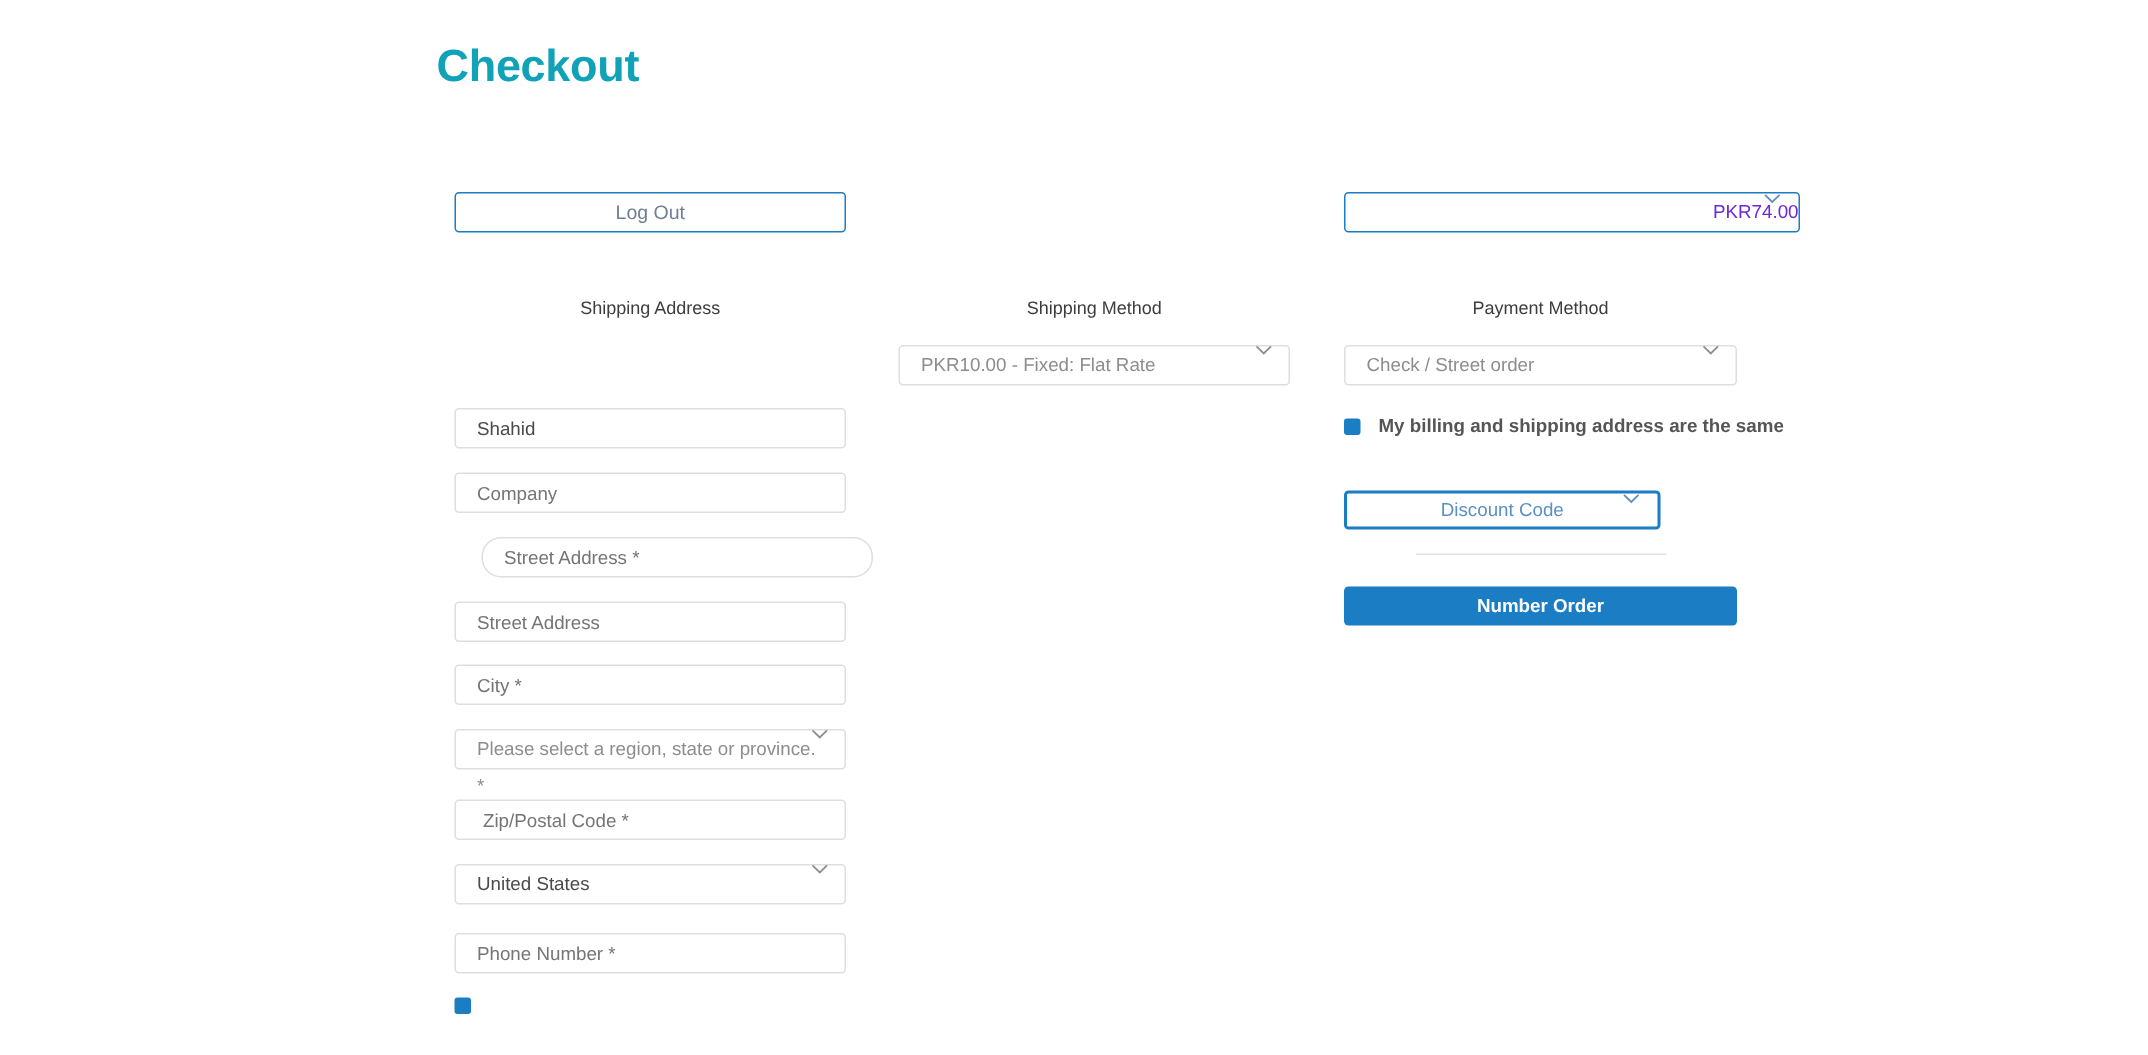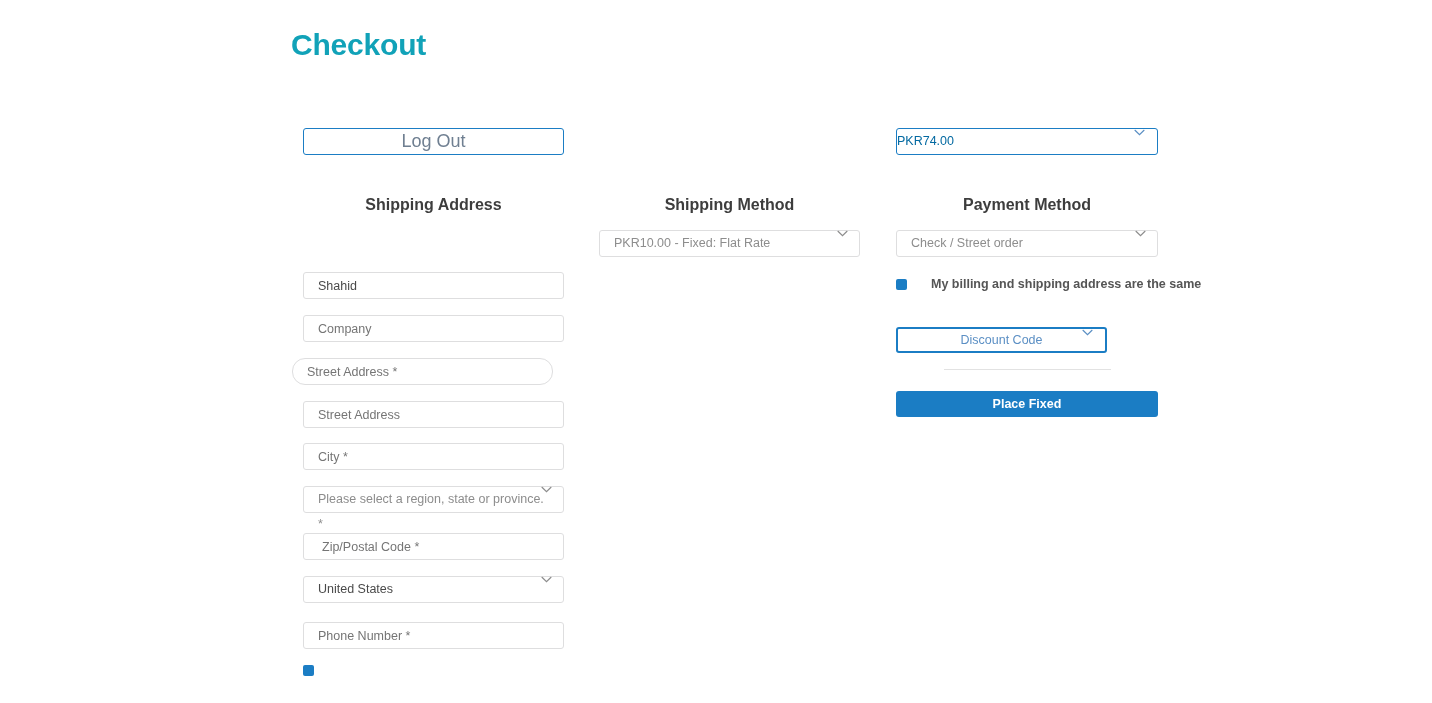--- a/index.html
+++ b/index.html
@@ -39,60 +39,60 @@
   .btn-outline {
     position: absolute;
     top: 128px;
     box-sizing: border-box;
     height: 27px;
     width: 261px;
     border: 1px solid #1b7dc4;
     border-radius: 3px;
     background: #ffffff;
     color: #6f7f91;
-    font-size: 18px;
+    font-size: 13px;
     line-height: 25px;
     text-align: center;
     padding: 0;
     cursor: pointer;
   }
   #logout-btn { left: 303px; }
 
   .select-outline-blue {
     position: absolute;
     top: 128px;
     left: 896px;
     box-sizing: border-box;
     height: 27px;
-    width: 262px;
+    width: 304px;
     border: 1px solid #1b7dc4;
     border-radius: 3px;
     background: #ffffff;
-    color: #0369a1;
+    color: #6d28d9;
     font-size: 12.5px;
     line-height: 25px;
-    text-align: left;
+    text-align: right;
     cursor: pointer;
   }
   .select-outline-blue .caret,
   .btn-discount .caret {
     position: absolute;
     right: 12px;
     top: 0;
     line-height: 25px;
   }
 
   
   .section-title {
     position: absolute;
     top: 195px;
-    font-size: 16px;
+    font-size: 12px;
     color: #3d3d3d;
     text-align: center;
-    font-weight: bold;
+    font-weight: normal;
     margin: 0;
     line-height: 20px;
   }
   .section-title.left  { left: 303px; width: 261px; }
   .section-title.mid   { left: 599px; width: 261px; }
   .section-title.right { left: 896px; width: 262px; }
 
   
   .field {
     position: absolute;
@@ -127,21 +127,21 @@
     font-size: 10px;
     color: #8d8d8d;
     pointer-events: none;
   }
   .caret svg { display: block; }
 
   
   #f-first   { left: 303px; top: 230px; }
   #f-last    { left: 303px; top: 272px; }
   #f-company { left: 303px; top: 315px; }
-  #f-street1 { left: 292px; top: 358px; border-radius: 13px; }
+  #f-street1 { left: 321px; top: 358px; border-radius: 13px; }
   #f-street2 { left: 303px; top: 401px; }
   #f-city    { left: 303px; top: 443px; }
   #w-region  { left: 303px; top: 486px; }
   #f-zip     { left: 303px; top: 533px; padding-left: 18px; }
   #w-country { left: 303px; top: 576px; }
   #f-phone   { left: 303px; top: 622px; }
 
   
   #w-shipmethod { left: 599px; top: 230px; }
 
@@ -158,21 +158,21 @@
   .cbox {
     width: 11px;
     height: 11px;
     background: #1b7dc4;
     border-radius: 2px;
     display: inline-block;
     flex: 0 0 auto;
     cursor: pointer;
   }
   .cbox-label {
-    margin-left: 24px;
+    margin-left: 12px;
     font-size: 12.5px;
     font-weight: bold;
     color: #555;
     line-height: 16px;
     white-space: nowrap;
   }
   #cb-billing { left: 896px; top: 276px; }
   #cb-bottom  { left: 303px; top: 665px; }
 
   
@@ -311,15 +311,15 @@
     <span>Discount Code</span>
     <span class="caret">
       <svg width="11" height="7" viewBox="0 0 11 7">
         <path d="M1 1.3 L5.5 5.6 L10 1.3" fill="none" stroke="#5b8fc4" stroke-width="1.2" stroke-linecap="round"></path>
       </svg>
     </span>
   </button>
 
   <div class="divider"></div>
 
-  <button class="btn-primary">Place Fixed</button>
+  <button class="btn-primary">Number Order</button>
 
 </div>
 
 </body></html>

